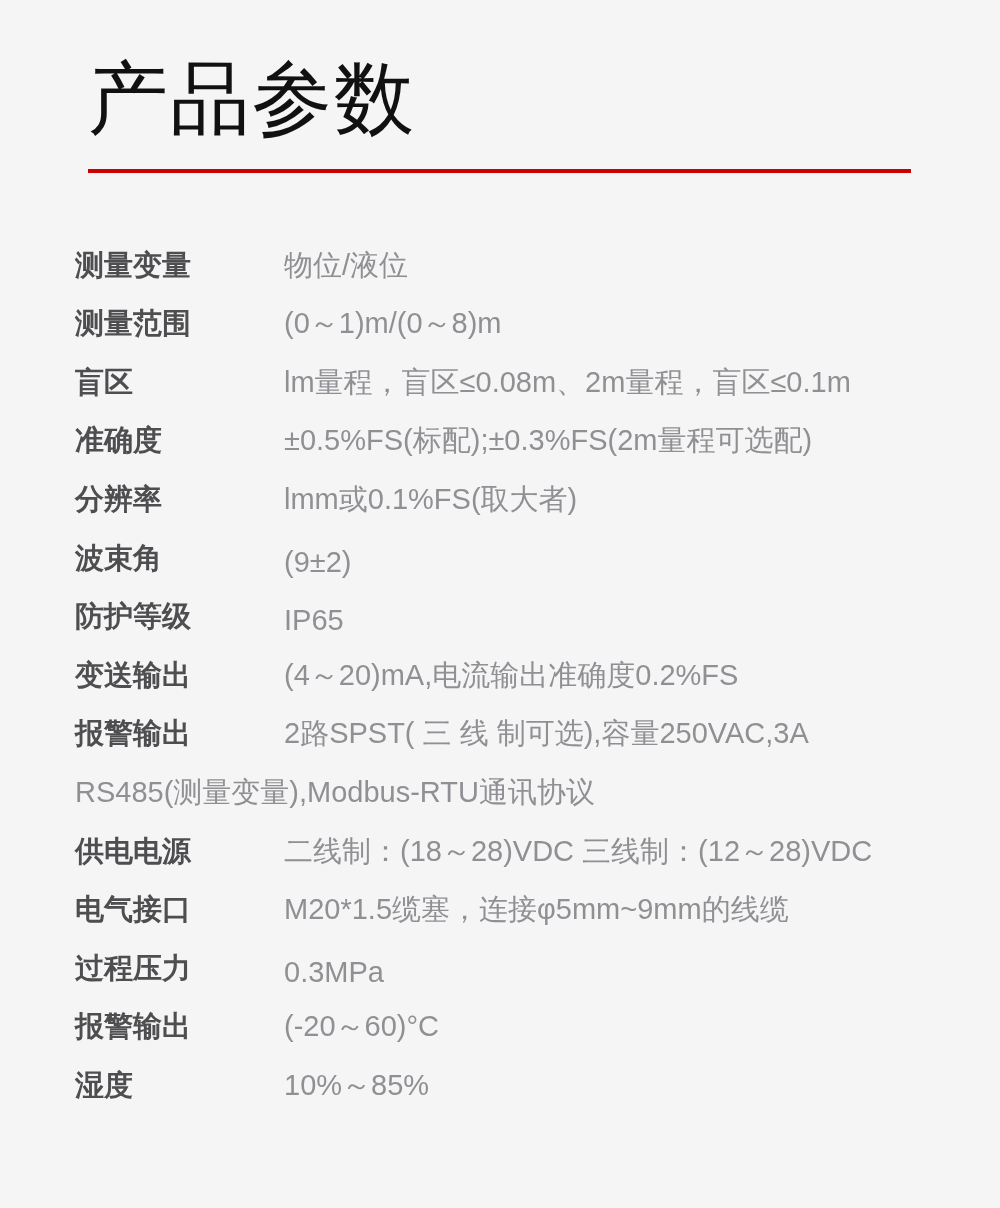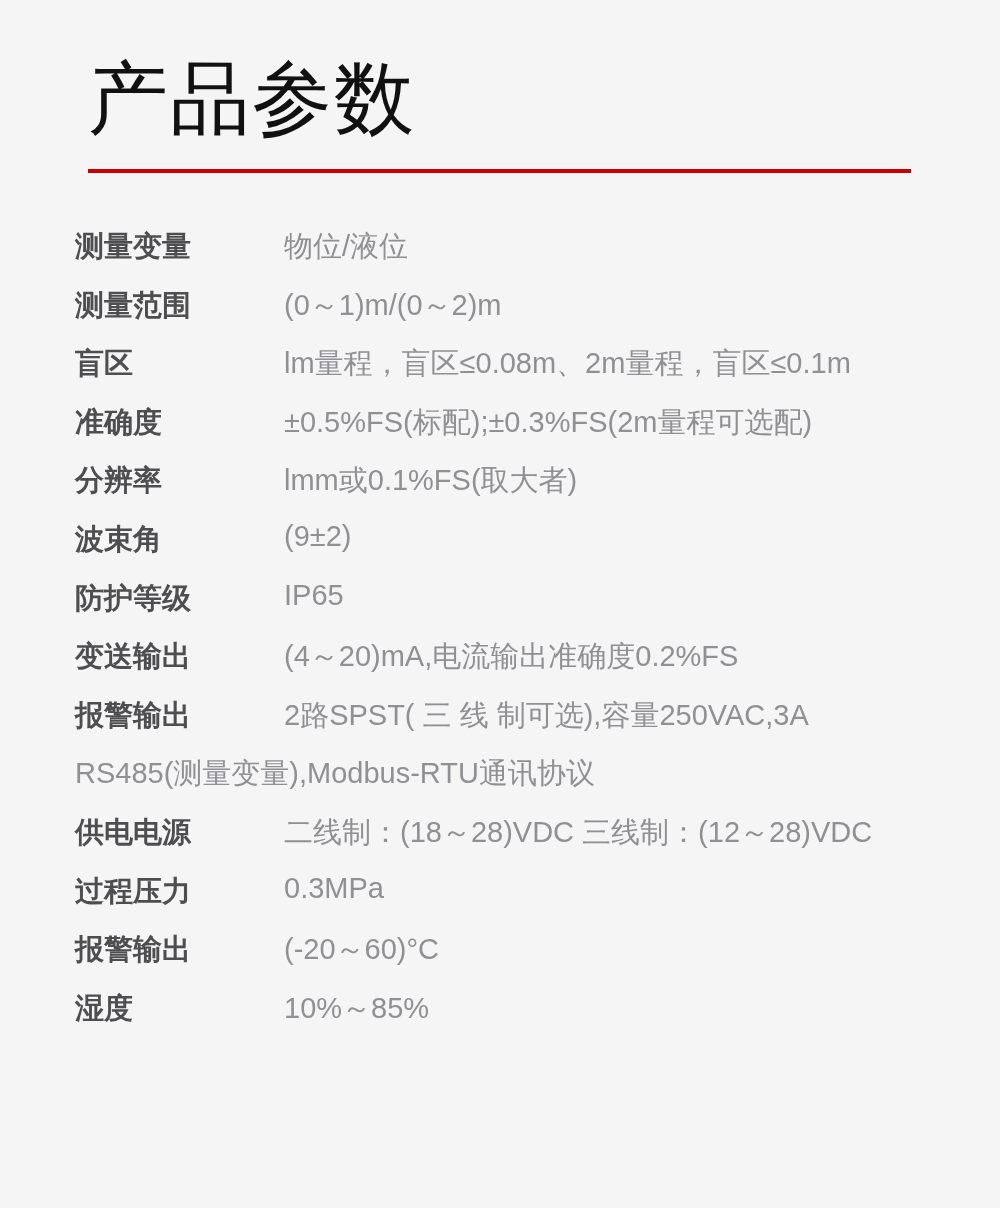--- a/index.html
+++ b/index.html
@@ -31,21 +31,21 @@
     margin: 26px 0 0 88px;
     width: 823px;
     height: 4px;
     background: #cc0000;
   }
   .spec-table {
     margin: 54px 0 0 75px;
   }
   .spec-row {
     display: flex;
-    align-items: flex-start;
+    align-items: flex-end;
     height: 58.6px;
   }
   .spec-label {
     flex: 0 0 209px;
     font-size: 29px;
     font-weight: 700;
     color: #4e4e50;
     white-space: nowrap;
   }
   .spec-value {
@@ -66,21 +66,21 @@
 
   <div class="spec-table">
 
     <div class="spec-row">
       <span class="spec-label">测量变量</span>
       <span class="spec-value">物位/液位</span>
     </div>
 
     <div class="spec-row">
       <span class="spec-label">测量范围</span>
-      <span class="spec-value">(0～1)m/(0～2)m</span>
+      <span class="spec-value">(0～1)m/(0～8)m</span>
     </div>
 
     <div class="spec-row">
       <span class="spec-label">盲区</span>
       <span class="spec-value">lm量程，盲区≤0.08m、2m量程，盲区≤0.1m</span>
     </div>
 
     <div class="spec-row">
       <span class="spec-label">准确度</span>
       <span class="spec-value">±0.5%FS(标配);±0.3%FS(2m量程可选配)</span>
@@ -113,20 +113,24 @@
 
     <div class="spec-row">
       <span class="spec-value">RS485(测量变量),Modbus-RTU通讯协议</span>
     </div>
 
     <div class="spec-row">
       <span class="spec-label">供电电源</span>
       <span class="spec-value">二线制：(18～28)VDC 三线制：(12～28)VDC</span>
     </div>
 
+    <div class="spec-row">
+      <span class="spec-label">电气接口</span>
+      <span class="spec-value">M20*1.5缆塞，连接φ5mm~9mm的线缆</span>
+    </div>
 
     <div class="spec-row">
       <span class="spec-label">过程压力</span>
       <span class="spec-value">0.3MPa</span>
     </div>
 
     <div class="spec-row">
       <span class="spec-label">报警输出</span>
       <span class="spec-value">(-20～60)°C</span>
     </div>

